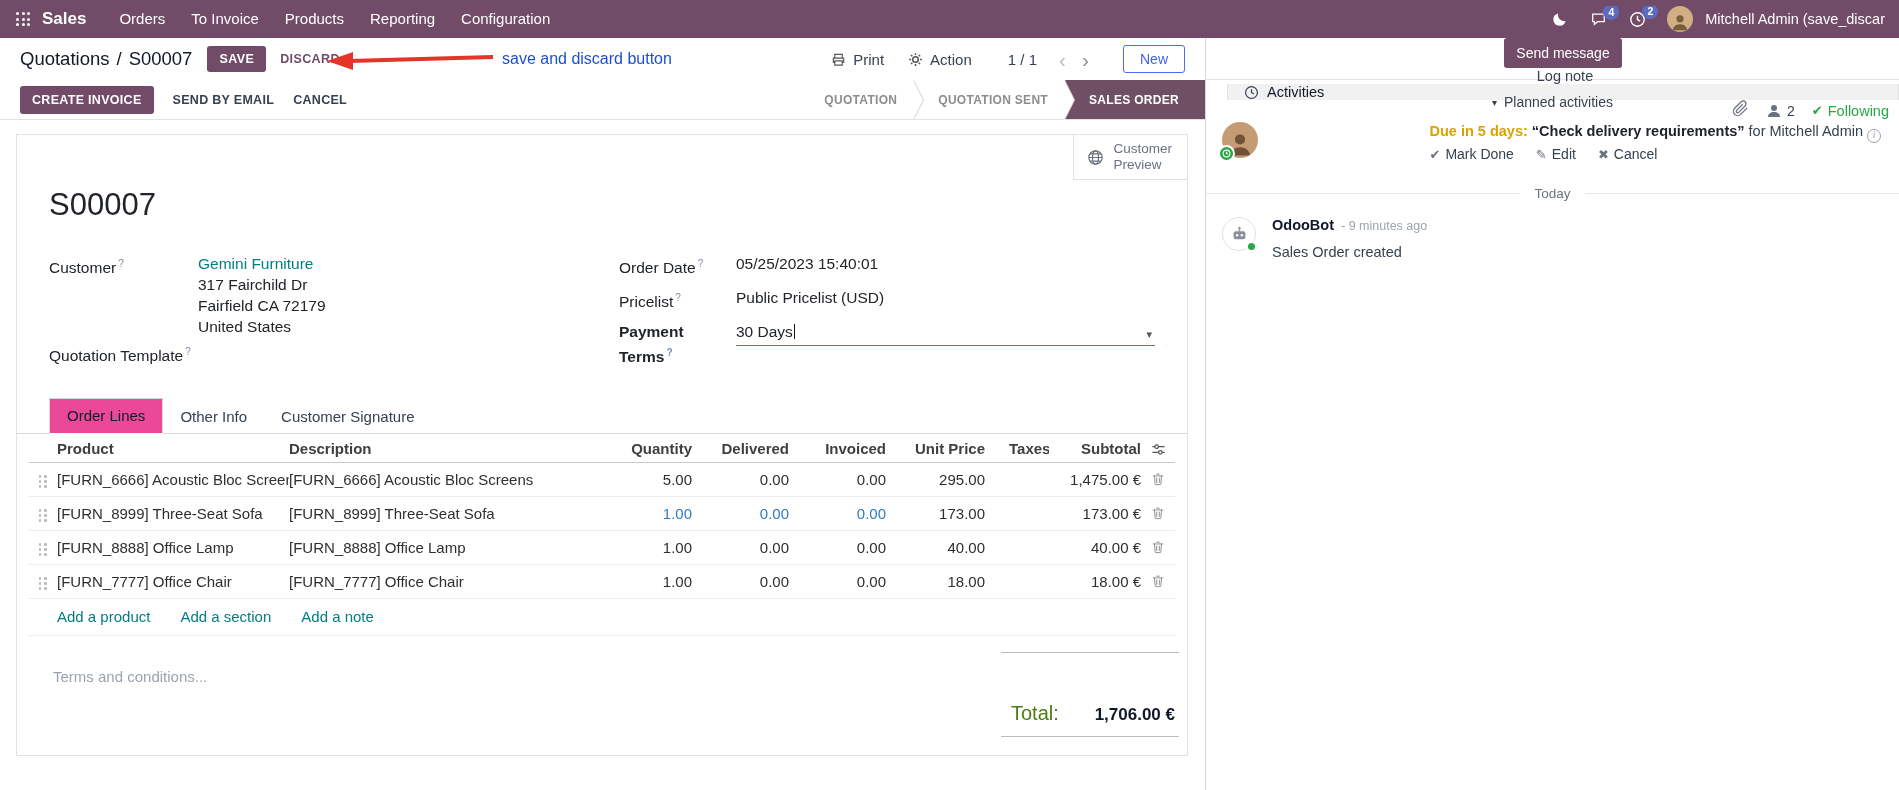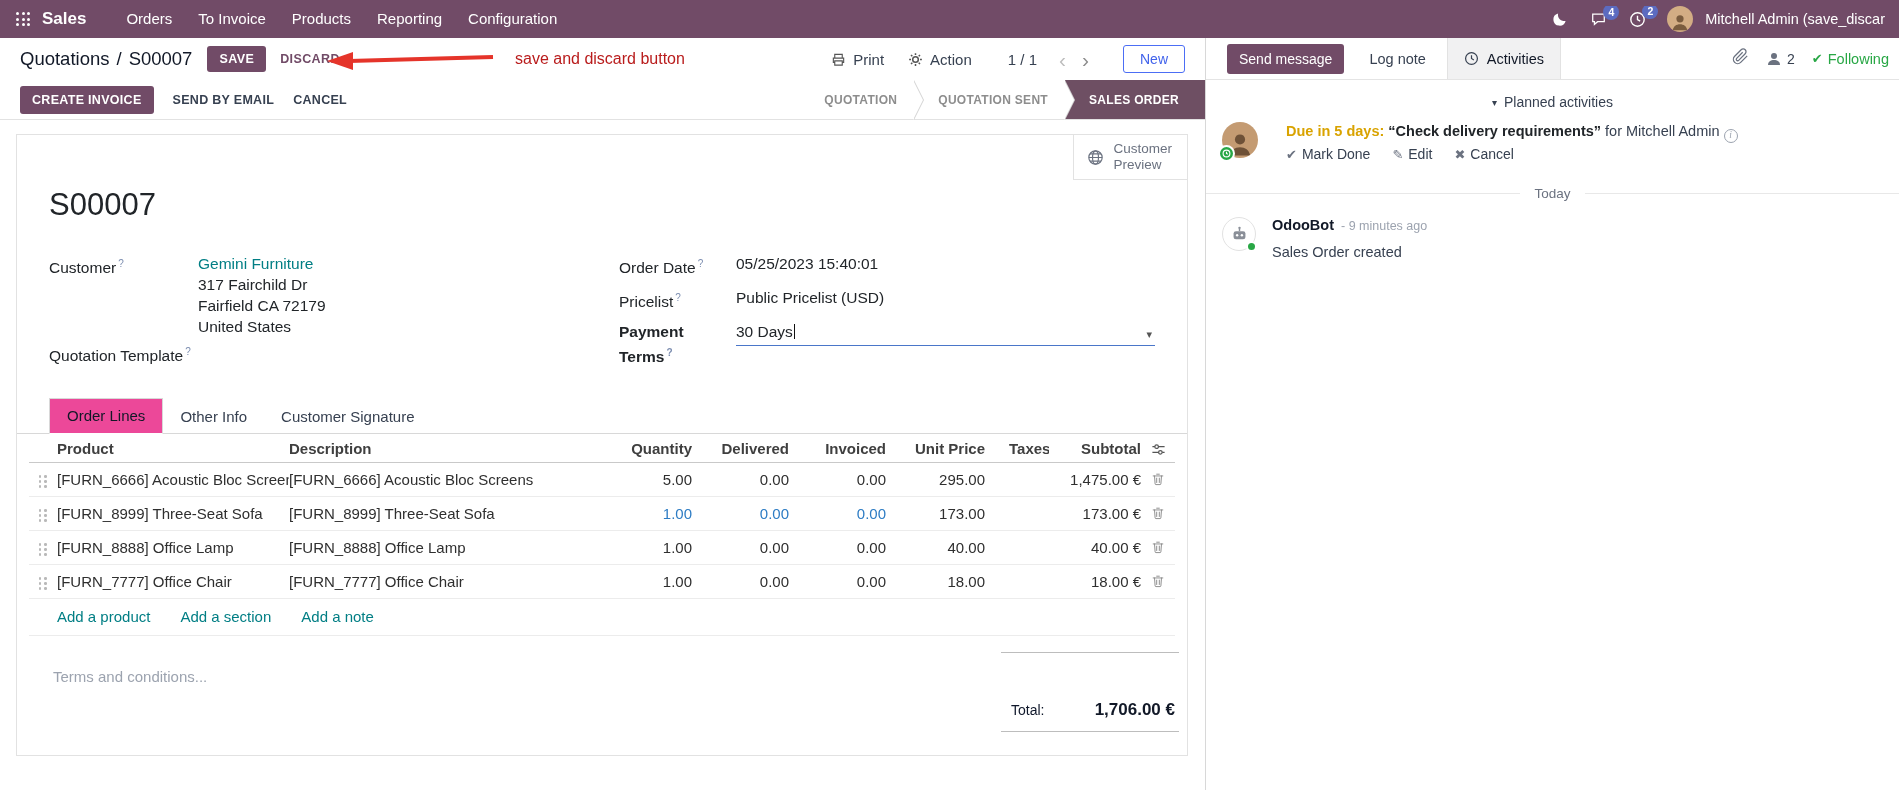--- a/index.html
+++ b/index.html
@@ -5,39 +5,39 @@
   * { box-sizing: border-box; margin: 0; padding: 0; }
   html, body { width: 1899px; height: 790px; overflow: hidden; }
   body { font-family: "Liberation Sans", "DejaVu Sans", sans-serif; color: #374151; background: #fff; }
   button { font-family: inherit; background: none; border: none; cursor: pointer; }
   .page { width: 100%; height: 100%; display: flex; flex-direction: column; }
 
   
   .topnav { height: 38px; background: #714B67; color: #fff; display: flex; align-items: center; padding: 0 14px 0 12px; flex-shrink: 0; }
   .apps-btn { display: grid; grid-template-columns: repeat(3, 3px); grid-gap: 2.5px; margin: 0 12px 0 4px; }
   .apps-btn i { width: 3px; height: 3px; background: #fff; border-radius: 50%; }
-  .brand { font-size: 17px; font-weight: 700; margin-right: 27px; color:#fff; }
+  .brand { font-size: 17px; font-weight: 700; margin-right: 20px; color:#fff; }
   .nav-item { font-size: 15px; padding: 0 13px; line-height: 38px; color: #fff; }
   .nav-right { margin-left: auto; display: flex; align-items: center; gap: 12px; overflow: hidden; white-space: nowrap; }
   .systray-icon { position: relative; display: flex; align-items: center; padding: 0 5px; }
   .badge { position: absolute; top: -7px; right: -7px; background: #5C6BC0; color: #fff; font-size: 10.5px; line-height: 1; padding: 2.5px 5px; border-radius: 9px; font-weight: 700; }
   .nav-avatar { width: 26px; height: 26px; border-radius: 50%; background: #d3ad84; display: flex; align-items: flex-end; justify-content: center; overflow: hidden; flex-shrink: 0; margin-left: 4px; }
   .nav-username { font-size: 14.5px; color: #fff; }
 
   .body-row { flex: 1; display: flex; min-height: 0; }
   .main-col { width: 1205px; flex-shrink: 0; display: flex; flex-direction: column; background: #fff; }
 
   
   .breadcrumb-row { height: 42px; flex-shrink: 0; display: flex; align-items: center; padding: 0 20px; position: relative; background: #fff; }
   .breadcrumb { font-size: 18.5px; color: #111827; display: flex; align-items: center; }
   .breadcrumb .sep { margin: 0 7px; }
   .btn-save { background: #714B67; color: #fff; font-size: 12.5px; font-weight: 700; letter-spacing: .4px; padding: 6px 12px; border-radius: 3px; margin-left: 15px; }
   .btn-discard { color: #714B67; font-size: 12.5px; font-weight: 700; letter-spacing: .4px; margin-left: 14px; }
   .annot-arrow { position: absolute; left: 325px; top: 10px; }
-  .annot-text { position: absolute; left: 515px; top: 50%; transform: translateY(-50%); font-size: 16px; color: #b91c1c; }
+  .annot-text { position: absolute; left: 502px; top: 50%; transform: translateY(-50%); font-size: 16px; color: #1d4ed8; }
   .view-toolbar { margin-left: auto; display: flex; align-items: center; }
   .tool-btn { display: flex; align-items: center; gap: 7px; font-size: 15px; color: #374151; }
   .tool-btn + .tool-btn { margin-left: 24px; }
   .pager { margin-left: 36px; font-size: 15px; color: #374151; }
   .pager-chevron { font-size: 21px; line-height: 1; padding: 0 4px; }
   .chev-prev { color: #bdbdbd; margin-left: 18px; }
   .chev-next { color: #8d8d8d; margin-left: 8px; }
   .btn-new { margin-left: 30px; background: #fff; border: 1px solid #4c6ef5; color: #4263eb; font-size: 14px; padding: 5px 16px; border-radius: 3px; }
 
   
@@ -93,37 +93,37 @@
   .c-act { width: 34px; display: flex; justify-content: center; align-items: center; flex-shrink: 0; padding-top: 2px; }
   .edited { color: #2d7cc4; }
   .drag-dots { display: grid; grid-template-columns: repeat(2, 3px); grid-gap: 2.5px; }
   .drag-dots i { width: 2.5px; height: 2.5px; background: #b9b9b9; border-radius: 50%; }
   .add-links { display: flex; gap: 30px; padding: 9px 0 10px 28px; border-bottom: 1px solid #ececec; }
   .add-link { color: #017e84; font-size: 15px; }
 
   .sheet-bottom { display: flex; justify-content: space-between; align-items: flex-start; margin: 16px 8px 0 36px; }
   .terms-placeholder { margin-top: 16px; color: #9ca3af; font-size: 15px; }
   .total-box { width: 178px; border-top: 1px solid #bdbdbd; border-bottom: 1px solid #bdbdbd; padding: 9px 4px 11px 10px; display: flex; justify-content: space-between; align-items: baseline; }
-  .total-label { font-size: 14px; color: #0f172a; margin-top: 40px; }
+  .total-label { font-size: 20px; color: #4d7c0f; margin-top: 40px; }
   .total-value { font-size: 17px; font-weight: 700; color: #111827; }
 
   
   .chatter { flex: 1; min-width: 0; border-left: 1px solid #d8d8d8; display: flex; flex-direction: column; background: #fff; }
-  .chatter-header { height: 42px; flex-shrink: 0; border-bottom: 1px solid #e4e4e4; display: flex; align-items: stretch; }
+  .chatter-header { height: 42px; flex-shrink: 0; border-bottom: 1px solid #e4e4e4; display: flex; align-items: stretch; flex-direction: column; }
   .btn-send-message { align-self: center; margin-left: 21px; background: #714B67; color: #fff; font-size: 14px; font-weight: 500; padding: 7px 12px; border-radius: 3px; }
   .btn-log-note { align-self: center; margin-left: 25px; color: #374151; font-size: 14.5px; font-weight: 500; }
   .activities-tab { margin-left: 21px; display: flex; align-items: center; gap: 8px; padding: 0 16px; background: #f1f1f2; border-left: 1px solid #e2e2e2; border-right: 1px solid #e2e2e2; font-size: 14.5px; font-weight: 500; color: #111827; }
   .ch-right { margin-left: auto; display: flex; align-items: center; gap: 17px; padding-right: 10px; }
   .followers { display: flex; align-items: center; gap: 5px; font-size: 14px; color: #374151; }
   .following { display: flex; align-items: center; gap: 5px; font-size: 14.5px; color: #28a745; font-weight: 500; white-space: nowrap; }
   .check-glyph { font-size: 13px; }
   .chatter-body { flex: 1; overflow: hidden; }
   .planned-header { display: flex; justify-content: center; align-items: center; gap: 7px; margin-top: 14px; font-size: 14px; font-weight: 500; color: #374151; }
   .planned-caret { font-size: 10px; }
-  .activity-item { display: flex; gap: 28px; padding: 12px 18px 0 16px; }
+  .activity-item { display: flex; gap: 20px; padding: 12px 18px 0 16px; justify-content: space-between; }
   .activity-avatar { position: relative; width: 36px; height: 36px; border-radius: 50%; background: #c49b72; flex-shrink: 0; display: flex; align-items: flex-end; justify-content: center; }
   .avatar-clip { width:100%; height:100%; border-radius:50%; overflow:hidden; display:flex; align-items:flex-end; justify-content:center; }
   .activity-type-badge { position: absolute; left: -4px; bottom: -4px; width: 17px; height: 17px; border-radius: 50%; background: #28a745; border: 2px solid #fff; display: flex; align-items: center; justify-content: center; }
   .activity-line1 { font-size: 14.5px; line-height: 19px; display: flex; flex-wrap: wrap; align-items: baseline; gap: 4px; color: #212529; }
   .due-text { color: #d9a300; font-weight: 700; }
   .activity-summary { font-weight: 700; color: #212529; }
   .activity-for { color: #374151; }
   .info-icon { width: 14px; height: 14px; border-radius: 50%; border: 1px solid #9ca3af; color: #9ca3af; font-size: 9.5px; display: inline-flex; align-items: center; justify-content: center; transform: translateY(2px); font-family: "Liberation Serif", serif; font-style: italic; }
   .activity-actions { display: flex; gap: 22px; margin-top: 5px; }
   .act-btn { color: #374151; font-size: 14px; display: flex; align-items: center; gap: 5px; }

